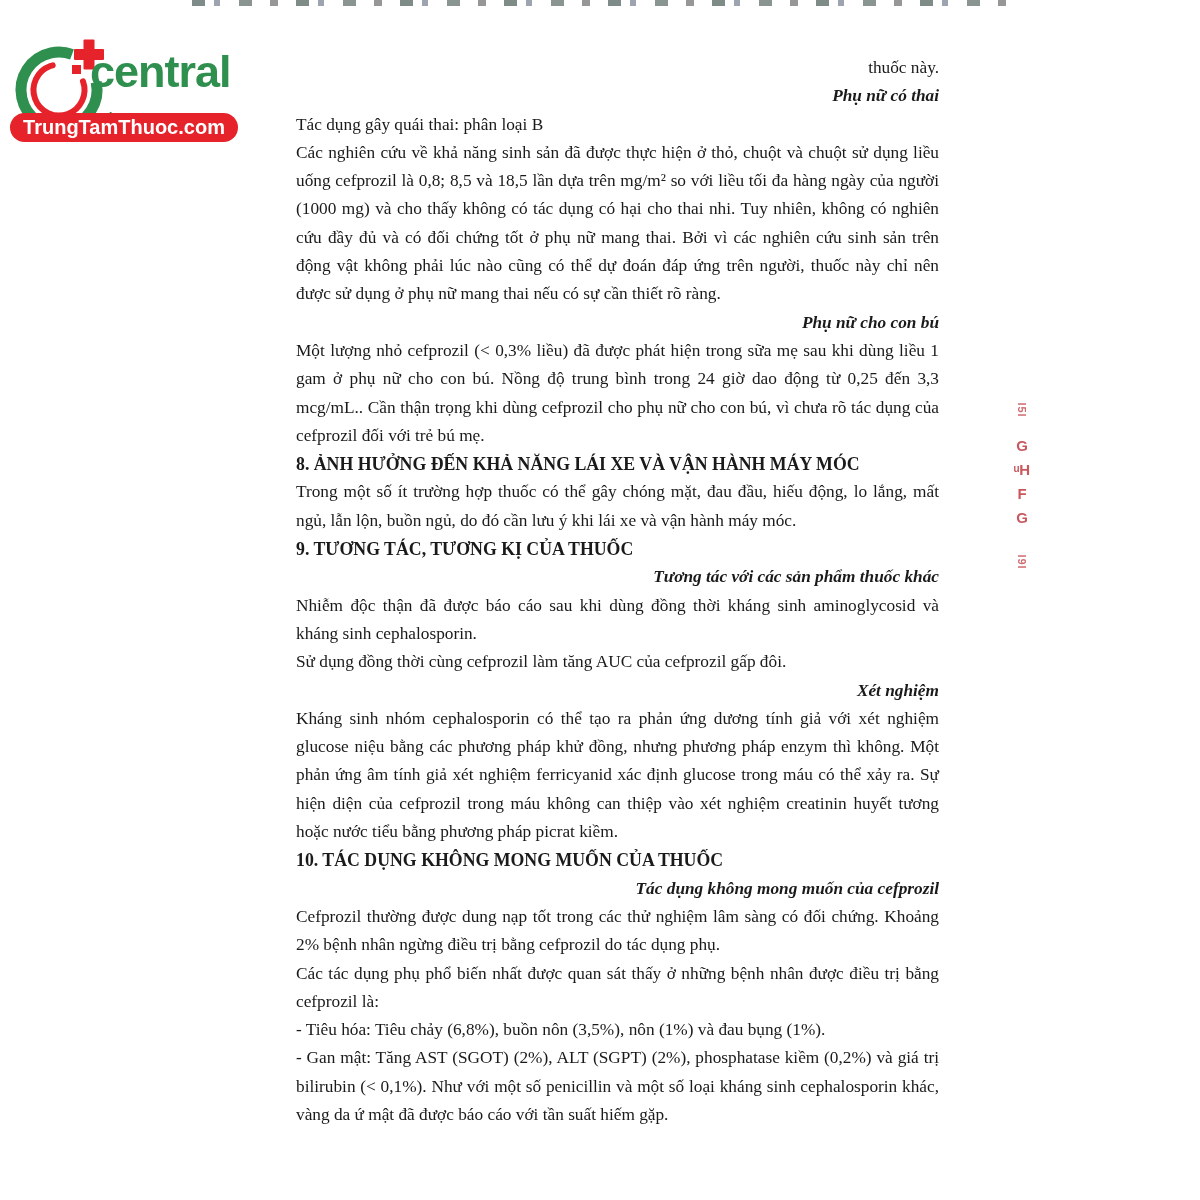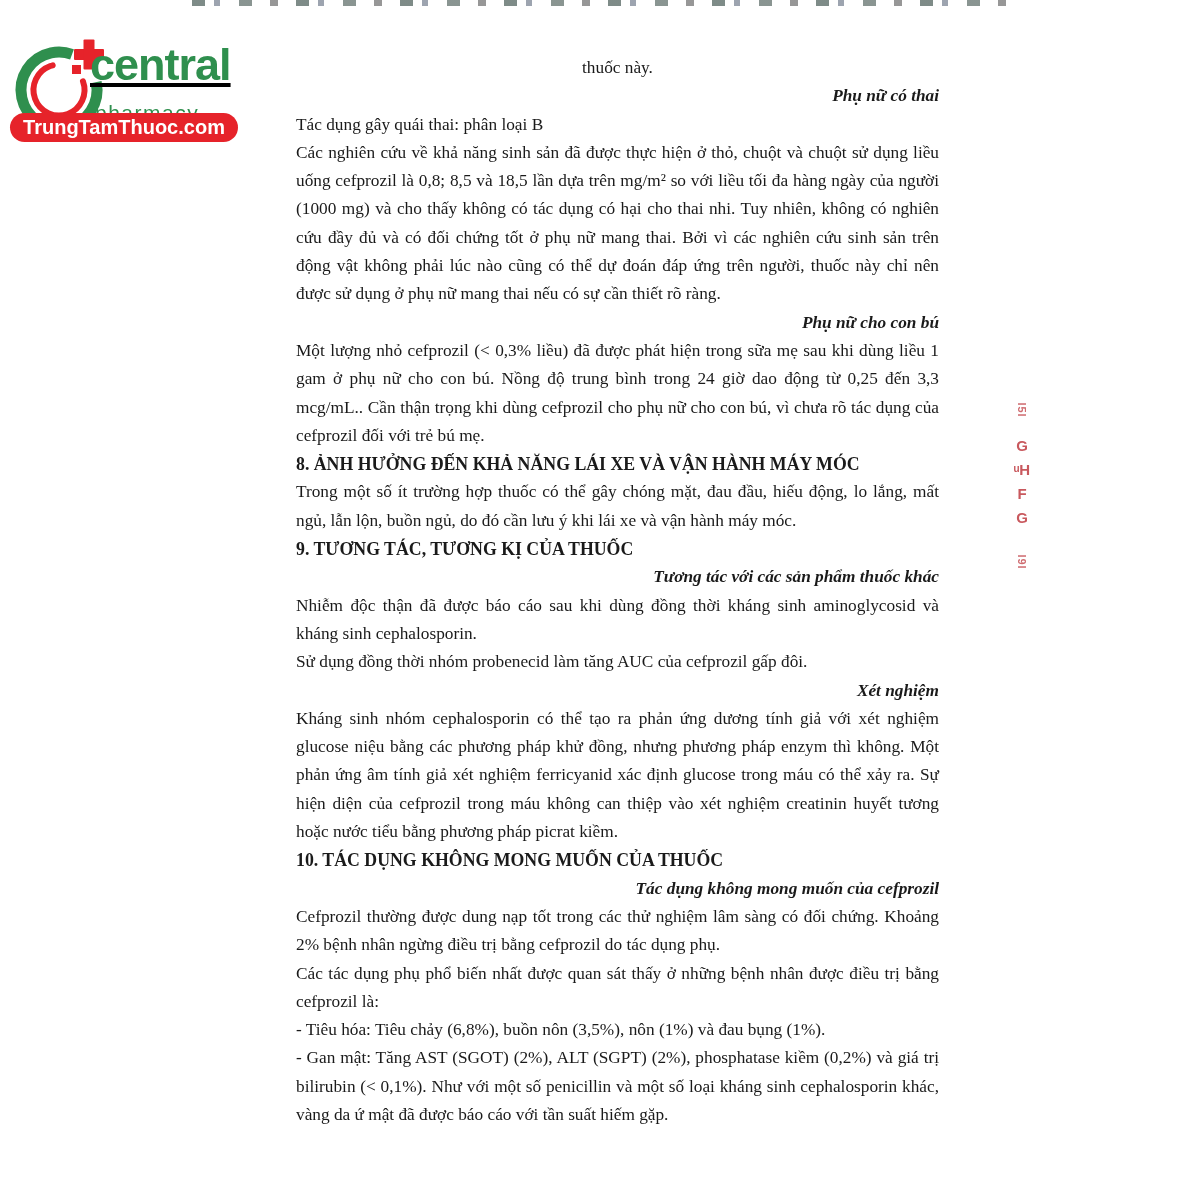--- a/index.html
+++ b/index.html
@@ -16,34 +16,34 @@
     background:repeating-linear-gradient(90deg,
       rgba(40,62,56,.75) 0 13px, transparent 13px 22px,
       rgba(32,48,74,.55) 22px 28px, transparent 28px 47px,
       rgba(46,66,60,.7) 47px 60px, transparent 60px 78px,
       rgba(55,55,55,.65) 78px 86px, transparent 86px 104px);
   }
 
   
   .logo{position:absolute;left:10px;top:36px;width:240px;}
   .logo-mark{position:absolute;left:2px;top:2px;}
-  .logo-words{position:absolute;left:80px;top:6px;text-decoration:underline;}
+  .logo-words{position:absolute;left:80px;top:13px;}
   .brand{font-family:"Liberation Sans", sans-serif;font-weight:700;font-size:45px;
          color:#2f8f4e;letter-spacing:-1px;line-height:46px;}
   .sub{font-family:"Liberation Sans", sans-serif;font-weight:500;font-size:21px;
        color:#2f8f4e;letter-spacing:1.5px;margin:14px 0 0 5px;line-height:22px;}
   .badge{position:absolute;left:0px;top:77px;width:228px;height:29px;background:#e6232a;
          border-radius:15px;display:flex;align-items:center;justify-content:center;
          font-family:"Liberation Sans", sans-serif;font-weight:700;font-size:20px;color:#fff;text-align:right;}
 
   
   .doc{position:absolute;left:296px;top:54px;width:643px;color:#1a1a1a;}
   .doc p{margin:0;padding:0;font-size:17.3px;line-height:28.3px;}
   .doc p.body{text-align:justify;}
-  .doc p.plain{text-align:center;}
+  .doc p.plain{text-align:right;}
   .doc p.heading{font-weight:700;font-size:17.8px;text-align:left;}
   .doc p.subheading{font-weight:700;font-style:italic;text-align:right;}
 
   
   .stamp{position:absolute;left:1002px;top:400px;width:40px;display:flex;flex-direction:column;
          align-items:center;color:#bf3b41;font-family:"Liberation Sans", sans-serif;}
   .stamp .g{font-size:15px;font-weight:700;line-height:24px;opacity:.85;}
   .stamp .g.rot{transform:rotate(90deg);font-size:11px;letter-spacing:1px;line-height:20px;opacity:.75;}
   .stamp .g:nth-child(2){margin-top:14px;}
   .stamp .g:last-child{margin-top:22px;}
@@ -77,21 +77,21 @@
       <p class="subheading">Phụ nữ có thai</p>
       <p class="body">Tác dụng gây quái thai: phân loại B</p>
       <p class="body">Các nghiên cứu về khả năng sinh sản đã được thực hiện ở thỏ, chuột và chuột sử dụng liều uống cefprozil là 0,8; 8,5 và 18,5 lần dựa trên mg/m² so với liều tối đa hàng ngày của người (1000 mg) và cho thấy không có tác dụng có hại cho thai nhi. Tuy nhiên, không có nghiên cứu đầy đủ và có đối chứng tốt ở phụ nữ mang thai. Bởi vì các nghiên cứu sinh sản trên động vật không phải lúc nào cũng có thể dự đoán đáp ứng trên người, thuốc này chỉ nên được sử dụng ở phụ nữ mang thai nếu có sự cần thiết rõ ràng.</p>
       <p class="subheading">Phụ nữ cho con bú</p>
       <p class="body">Một lượng nhỏ cefprozil (&lt; 0,3% liều) đã được phát hiện trong sữa mẹ sau khi dùng liều 1 gam ở phụ nữ cho con bú. Nồng độ trung bình trong 24 giờ dao động từ 0,25 đến 3,3 mcg/mL.. Cần thận trọng khi dùng cefprozil cho phụ nữ cho con bú, vì chưa rõ tác dụng của cefprozil đối với trẻ bú mẹ.</p>
       <p class="heading">8. ẢNH HƯỞNG ĐẾN KHẢ NĂNG LÁI XE VÀ VẬN HÀNH MÁY MÓC</p>
       <p class="body">Trong một số ít trường hợp thuốc có thể gây chóng mặt, đau đầu, hiếu động, lo lắng, mất ngủ, lẫn lộn, buồn ngủ, do đó cần lưu ý khi lái xe và vận hành máy móc.</p>
       <p class="heading">9. TƯƠNG TÁC, TƯƠNG KỊ CỦA THUỐC</p>
       <p class="subheading">Tương tác với các sản phẩm thuốc khác</p>
       <p class="body">Nhiễm độc thận đã được báo cáo sau khi dùng đồng thời kháng sinh aminoglycosid và kháng sinh cephalosporin.</p>
-      <p class="body">Sử dụng đồng thời nhóm probenecid làm tăng AUC của cefprozil gấp đôi.</p>
+      <p class="body">Sử dụng đồng thời cùng cefprozil làm tăng AUC của cefprozil gấp đôi.</p>
       <p class="subheading">Xét nghiệm</p>
       <p class="body">Kháng sinh nhóm cephalosporin có thể tạo ra phản ứng dương tính giả với xét nghiệm glucose niệu bằng các phương pháp khử đồng, nhưng phương pháp enzym thì không. Một phản ứng âm tính giả xét nghiệm ferricyanid xác định glucose trong máu có thể xảy ra. Sự hiện diện của cefprozil trong máu không can thiệp vào xét nghiệm creatinin huyết tương hoặc nước tiểu bằng phương pháp picrat kiềm.</p>
       <p class="heading">10. TÁC DỤNG KHÔNG MONG MUỐN CỦA THUỐC</p>
       <p class="subheading">Tác dụng không mong muốn của cefprozil</p>
       <p class="body">Cefprozil thường được dung nạp tốt trong các thử nghiệm lâm sàng có đối chứng. Khoảng 2% bệnh nhân ngừng điều trị bằng cefprozil do tác dụng phụ.</p>
       <p class="body">Các tác dụng phụ phổ biến nhất được quan sát thấy ở những bệnh nhân được điều trị bằng cefprozil là:</p>
       <p class="body">- Tiêu hóa: Tiêu chảy (6,8%), buồn nôn (3,5%), nôn (1%) và đau bụng (1%).</p>
       <p class="body">- Gan mật: Tăng AST (SGOT) (2%), ALT (SGPT) (2%), phosphatase kiềm (0,2%) và giá trị bilirubin (&lt; 0,1%). Như với một số penicillin và một số loại kháng sinh cephalosporin khác, vàng da ứ mật đã được báo cáo với tần suất hiếm gặp.</p>
     </div>
 

